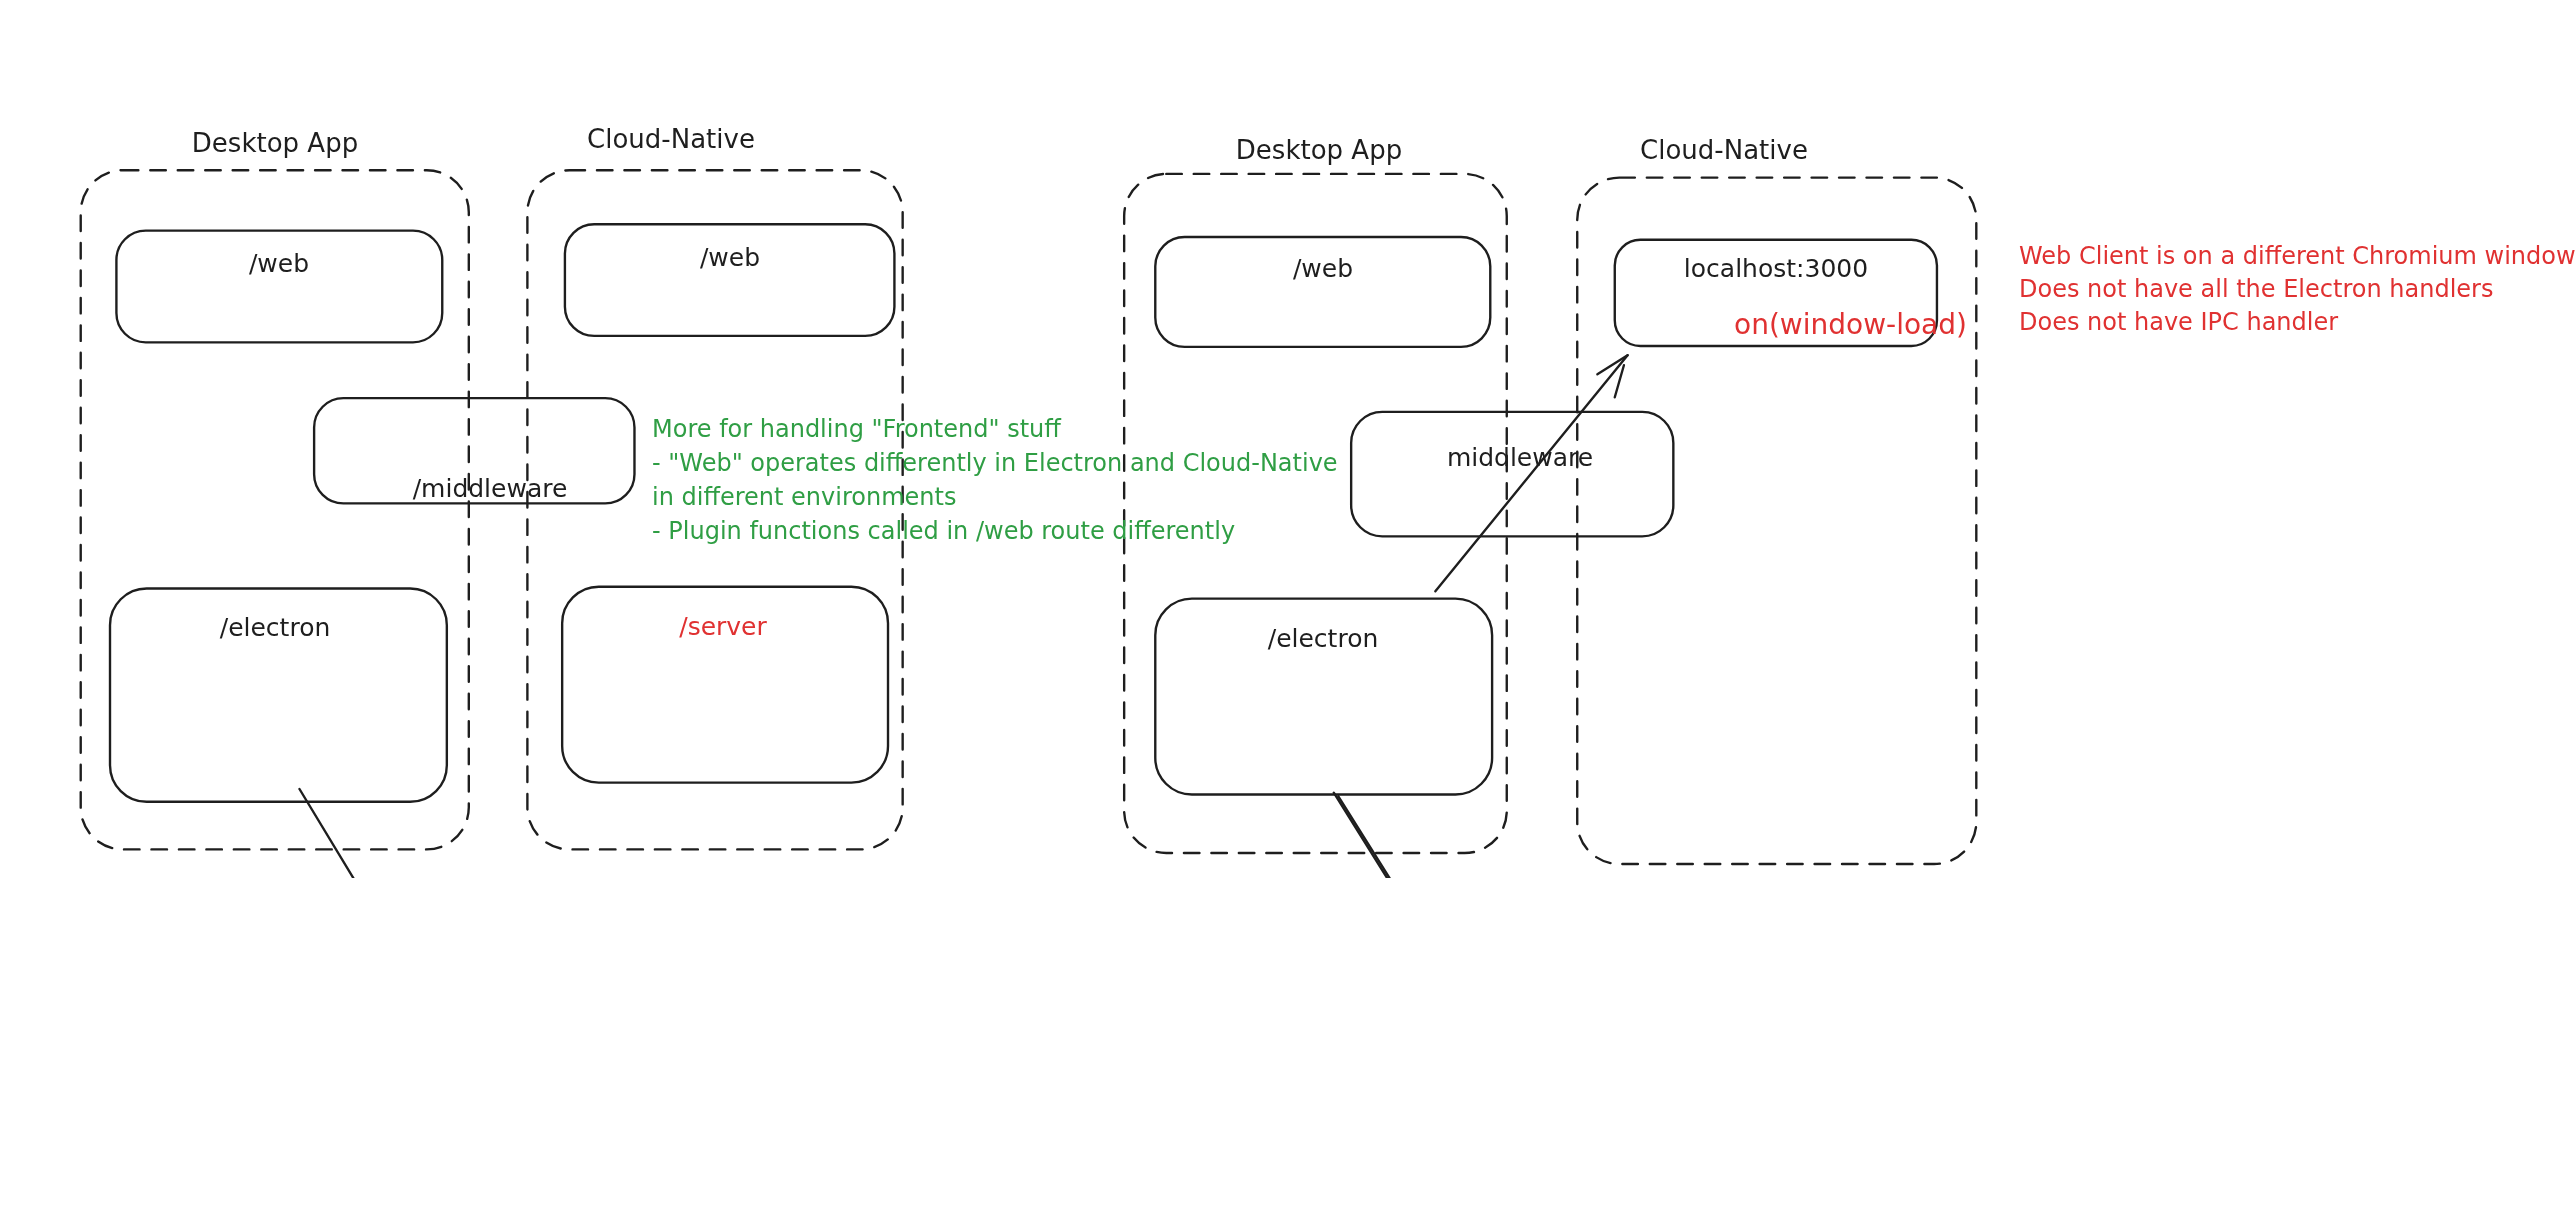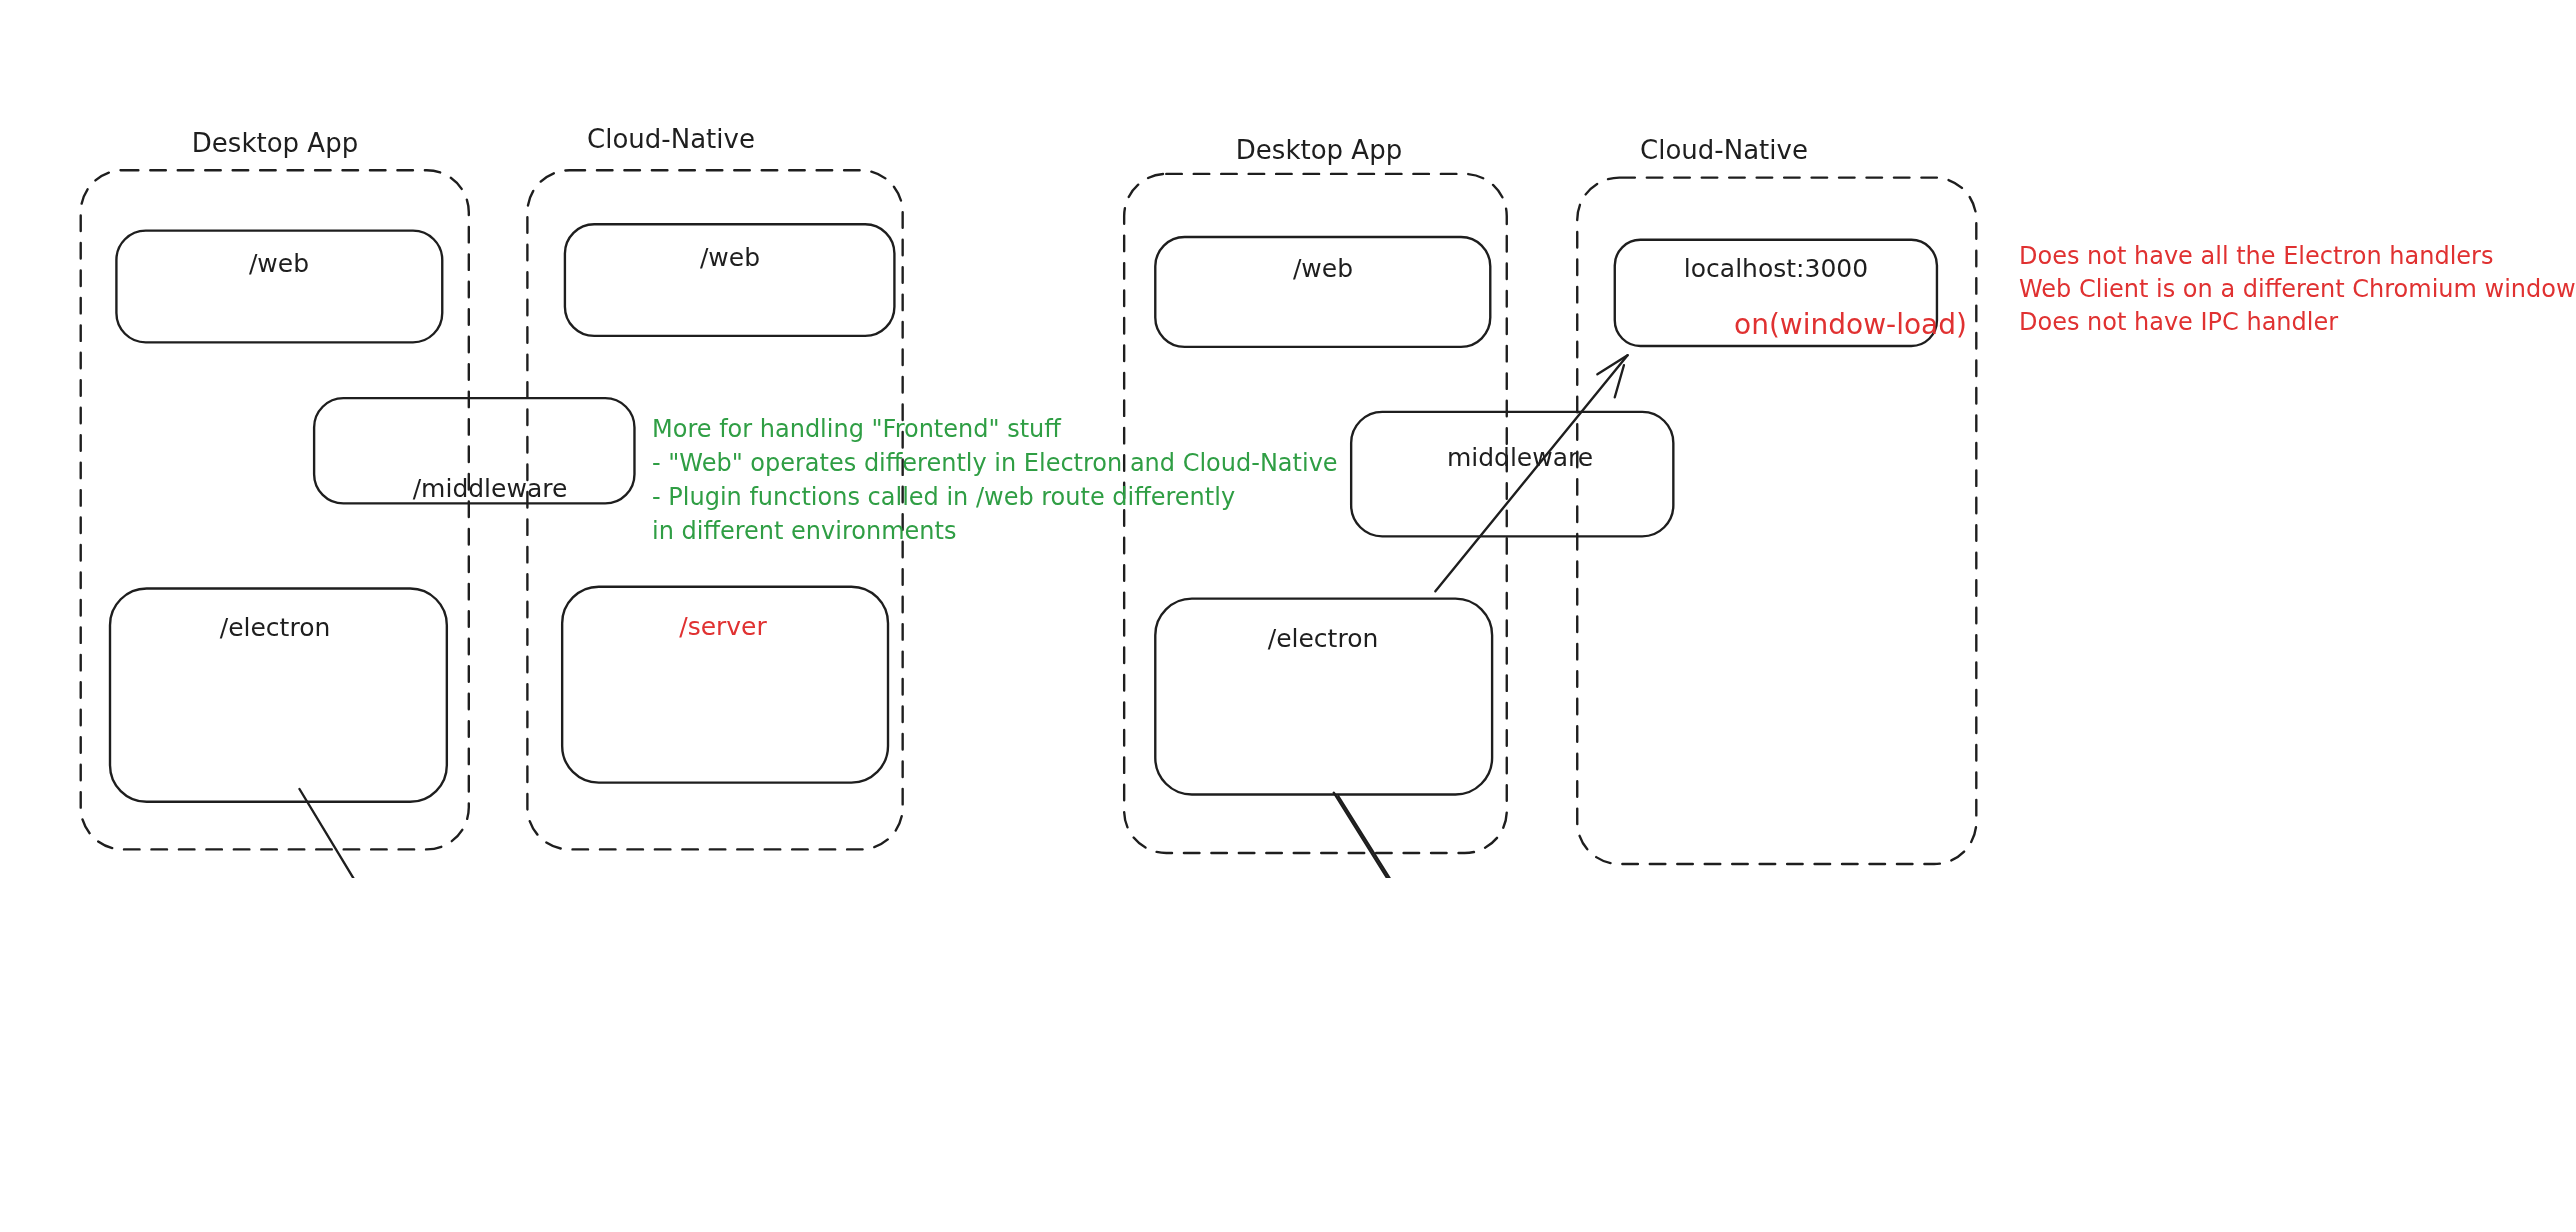--- a/index.html
+++ b/index.html
@@ -87,34 +87,34 @@
   <div class="txt boxlabel" style="left:279px; top:249px;">/web</div>
   <div class="txt boxlabel" style="left:730px; top:243px;">/web</div>
   <div class="txt boxlabel" style="left:490px; top:430px;margin-top:44px;">/middleware</div>
   <div class="txt boxlabel" style="left:275px; top:613px;">/electron</div>
   <div class="txt boxlabel red" style="left:723px; top:612px;">/server</div>
   <div class="txt boxlabel" style="left:489px; top:974px;">/plugins</div>
 
   <div class="txt note note-green green" style="left:652px; top:412px;">
     <div>More for handling "Frontend" stuff</div>
     <div>- "Web" operates differently in Electron and Cloud-Native</div>
+    <div>in different environments</div>
     <div>- Plugin functions called in /web route differently</div>
-    <div>in different environments</div>
   </div>
 
   <div class="txt title" style="left:1319px; top:135px;">Desktop App</div>
   <div class="txt title" style="left:1724px; top:135px;">Cloud-Native</div>
 
   <div class="txt boxlabel" style="left:1323px; top:254px;">/web</div>
   <div class="txt boxlabel" style="left:1776px; top:254px;">localhost:3000</div>
   <div class="txt smalllabel red" style="left:1734px; top:308px; position:absolute; white-space:nowrap;">on(window-load)</div>
   <div class="txt boxlabel" style="left:1520px; top:443px;">middleware</div>
   <div class="txt boxlabel" style="left:1323px; top:624px;">/electron</div>
   <div class="txt boxlabel" style="left:1520px; top:981px;">Plugins</div>
 
   <div class="txt note note-red red" style="left:2019px; top:240px;">
+    <div>Web Client is on a different Chromium window</div>
     <div>Does not have all the Electron handlers</div>
-    <div>Web Client is on a different Chromium window</div>
     <div>Does not have IPC handler</div>
   </div>
 
 </div>
 
 
 </body></html>

